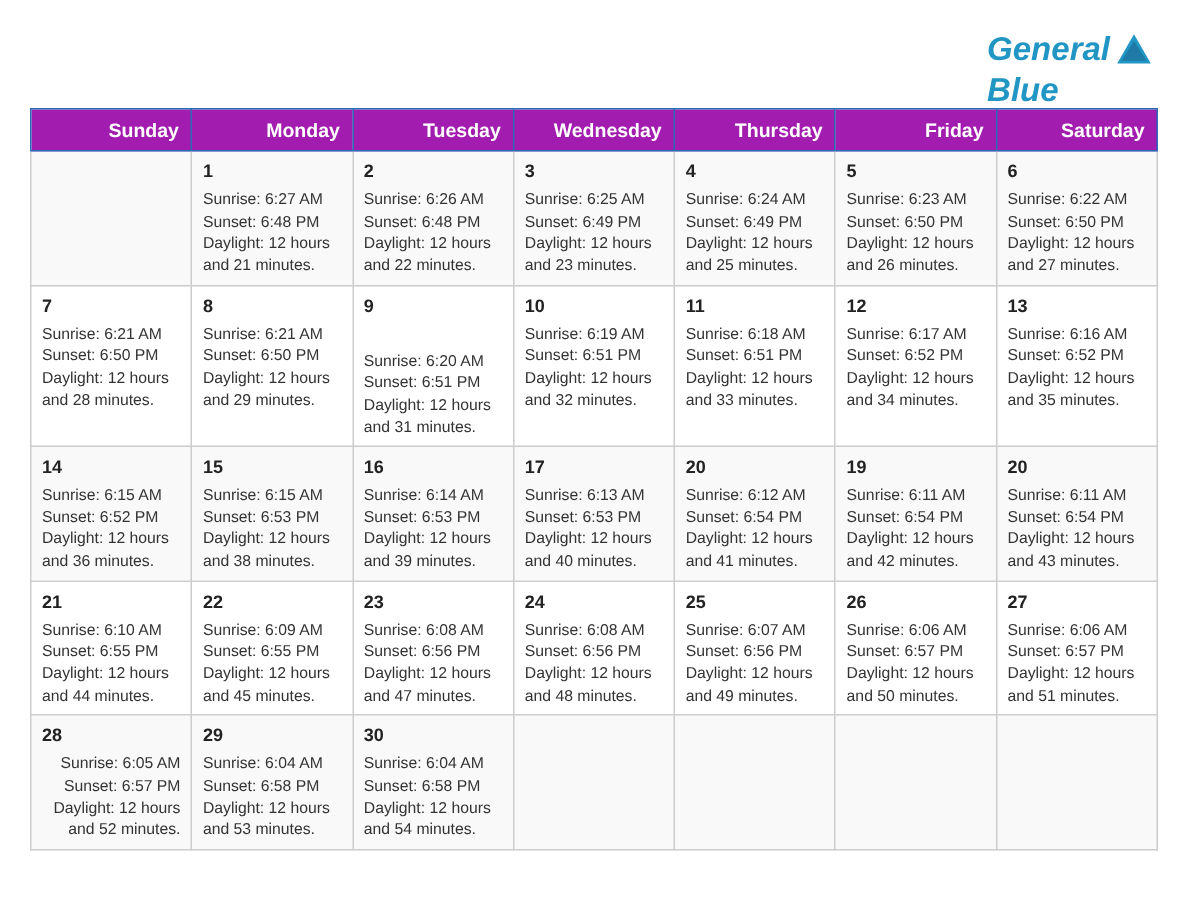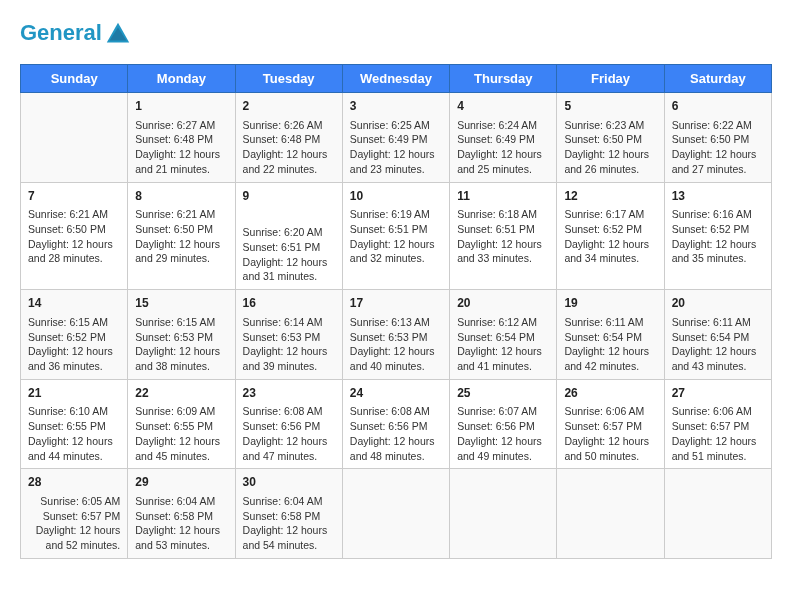--- a/index.html
+++ b/index.html
@@ -5,23 +5,24 @@
     * { margin: 0; padding: 0; box-sizing: border-box; }
     body {
       font-family: Arial, sans-serif;
       background: #fff;
       width: 792px;
       min-height: 612px;
       padding: 20px;
     }
     .header {
       display: flex;
-      justify-content: flex-start;
+      justify-content: flex-end;
       align-items: flex-start;
-      margin-bottom: 16px;
+      margin-bottom: 0;
+      font-style: italic;
     }
     .logo {
       display: flex;
       align-items: center;
     }
     .logo-text {
       font-size: 22px;
       font-weight: bold;
       color: #1a3a5c;
       line-height: 1.1;
@@ -45,24 +46,24 @@
     .title-block .location {
       font-size: 16px;
       color: #333;
     }
     table {
       width: 100%;
       border-collapse: collapse;
       font-size: 11px;
     }
     thead tr th {
-      background: #3b82f6;
+      background: #a21caf;
       color: #fff;
       padding: 6px 8px;
-      text-align: center;
+      text-align: right;
       font-size: 13px;
       font-weight: bold;
       border: 1px solid #2b6bb5;
     }
     tbody tr {
       vertical-align: top;
     }
     tbody tr td {
       border: 1px solid #ccc;
       padding: 5px 7px;
@@ -92,20 +93,21 @@
 
 <div class="header">
   <div class="logo">
     <div>
       <div class="logo-text">
         <span>General</span><svg class="logo-icon" viewBox="0 0 30 30" style="display:inline-block;vertical-align:middle;margin:0 2px;">
             <polygon points="15,3 27,24 3,24" fill="#2196c4"></polygon>
             <polygon points="15,8 24,22 6,22" fill="#1a3a5c" opacity="0.3"></polygon>
           </svg>
       </div>
+      <div class="logo-text"><span style="color:#2196c4">Blue</span></div>
     </div>
   </div>
   <div class="title-block">
     <div class="month-year"></div>
     <div class="location"></div>
   </div>
 </div>
 
 <table>
   <thead>

